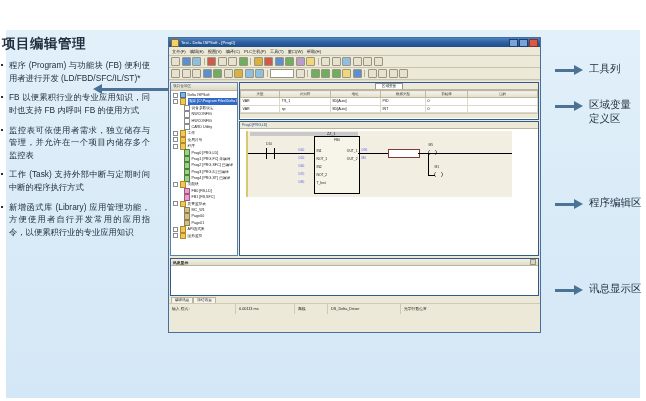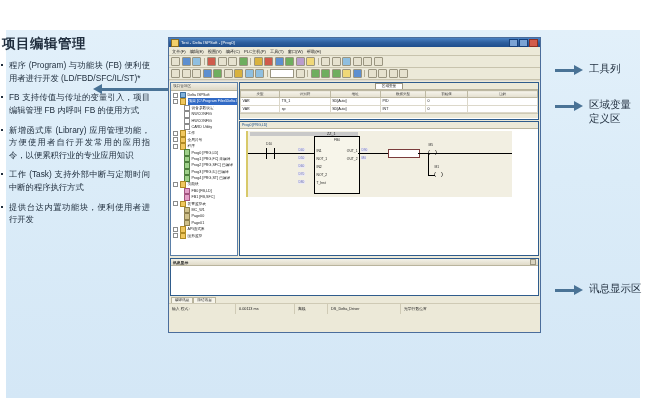--- a/index.html
+++ b/index.html
@@ -207,24 +207,24 @@
 <body>
 
 <div id="page">
 
   <div class="slide-bg"></div>
 
   <div class="feature-col">
     <div class="feature-title">项目编辑管理</div>
     <ul class="bullets">
       <li>程序 (Program) 与功能块 (FB) 便利使用者进行开发 (LD/FBD/SFC/IL/ST)*</li>
-      <li>FB 支持传值与传址的变量引入，项目编辑管理 FB 内呼叫 FB 的使用方式</li>
+      <li>FB 以便累积行业的专业应用知识，同时也支持 FB 内呼叫 FB 的使用方式</li>
+      <li>监控表可依使用者需求，独立储存与管理，并允许在一个项目内储存多个监控表</li>
+      <li>工作 (Task) 支持外部中断与定期时间中断的程序执行方式</li>
       <li>新增函式库 (Library) 应用管理功能，方便使用者自行开发常用的应用指令，以便累积行业的专业应用知识</li>
-      <li>工作 (Task) 支持外部中断与定期时间中断的程序执行方式</li>
-      <li>提供台达内置功能块，便利使用者进行开发</li>
     </ul>
   </div>
 
   <div class="arrow-left">
     <div class="head"></div>
     <div class="shaft"></div>
   </div>
 
   <div class="callout" style="left:555px;top:62px;">
     <div class="arrow">
@@ -236,20 +236,27 @@
 
   <div class="callout" style="left:555px;top:98px;">
     <div class="arrow">
       <div class="shaft"></div>
       <div class="head"></div>
     </div>
     <div class="ctext">区域变量
 定义区</div>
   </div>
 
+  <div class="callout" style="left:555px;top:196px;">
+    <div class="arrow">
+      <div class="shaft"></div>
+      <div class="head"></div>
+    </div>
+    <div class="ctext">程序编辑区</div>
+  </div>
 
   <div class="callout" style="left:555px;top:282px;">
     <div class="arrow">
       <div class="shaft"></div>
       <div class="head"></div>
     </div>
     <div class="ctext">讯息显示区</div>
   </div>
 
   <div class="app">

